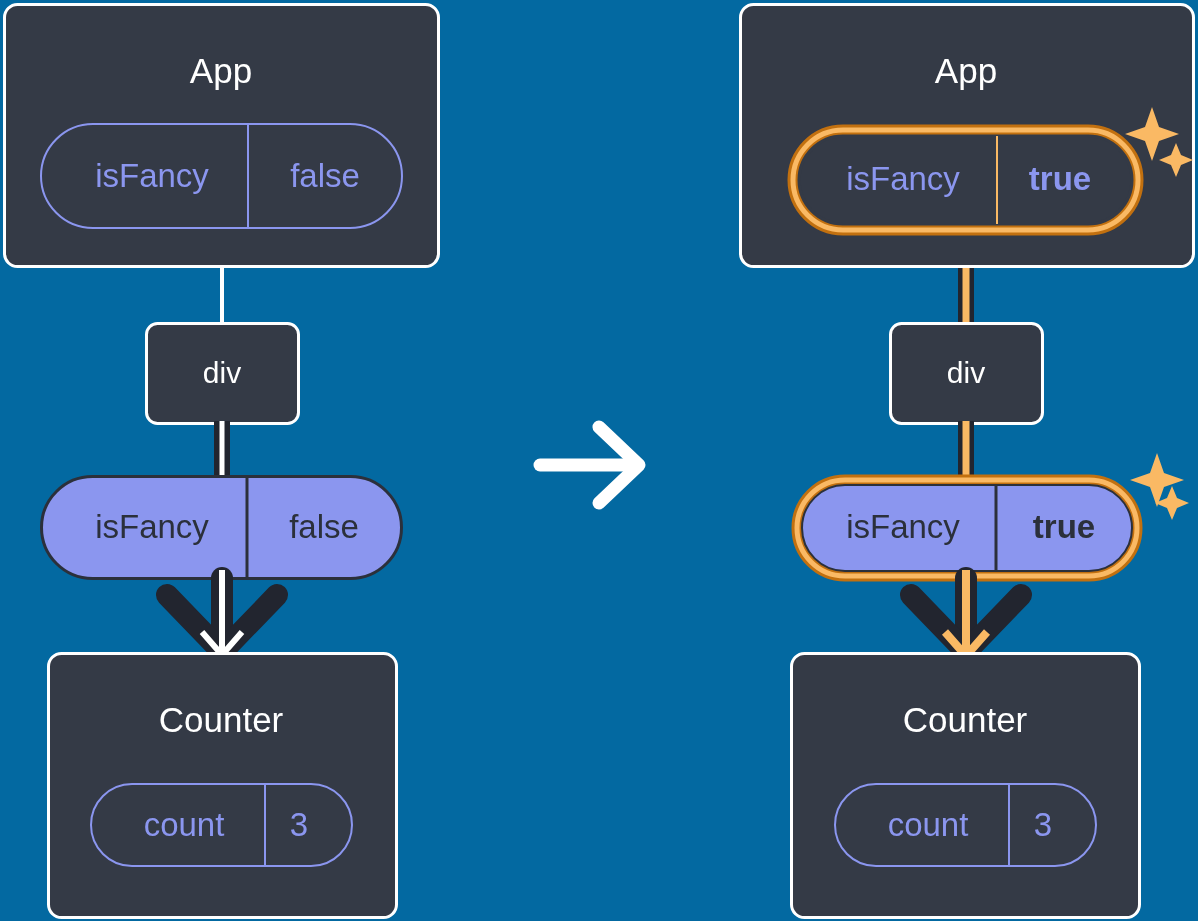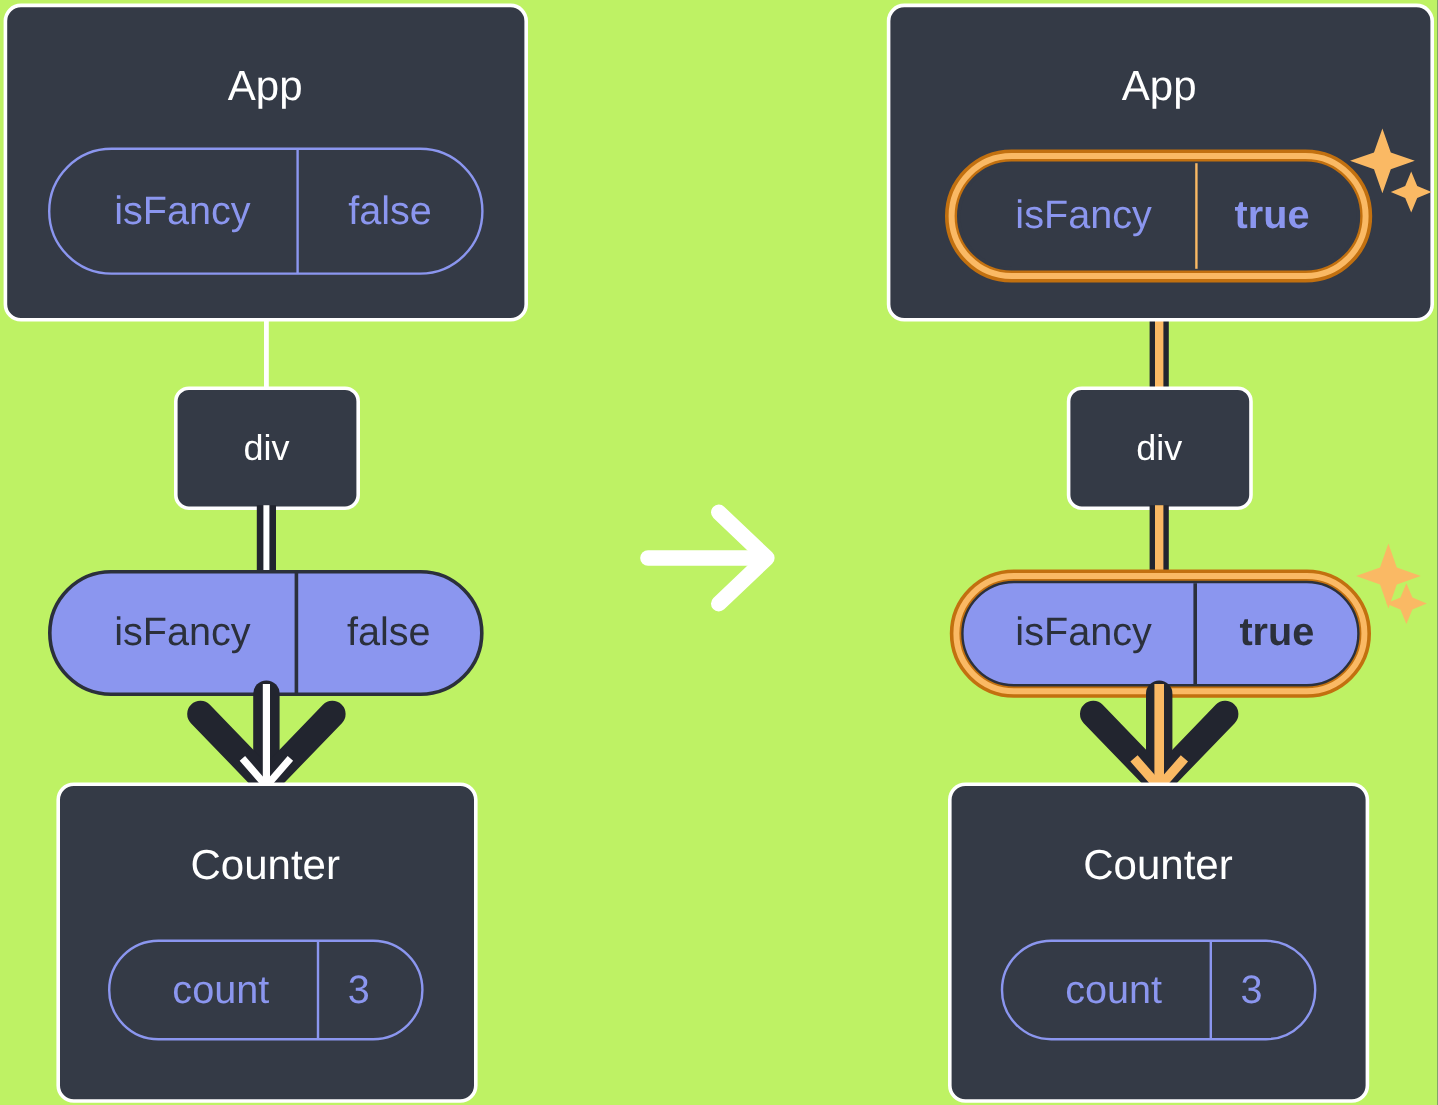--- a/index.html
+++ b/index.html
@@ -10,21 +10,21 @@
   body {
     width: 1198px;
     height: 921px;
     overflow: hidden;
     font-family: "Liberation Sans", sans-serif;
   }
   #stage {
     position: relative;
     width: 1198px;
     height: 921px;
-    background: #bef264;
+    background: #0369a1;
   }
   svg.diagram {
     display: block;
     width: 1198px;
     height: 921px;
   }
   .node-title {
     font-family: "Liberation Sans", sans-serif;
     font-size: 35px;
     fill: #ffffff;

